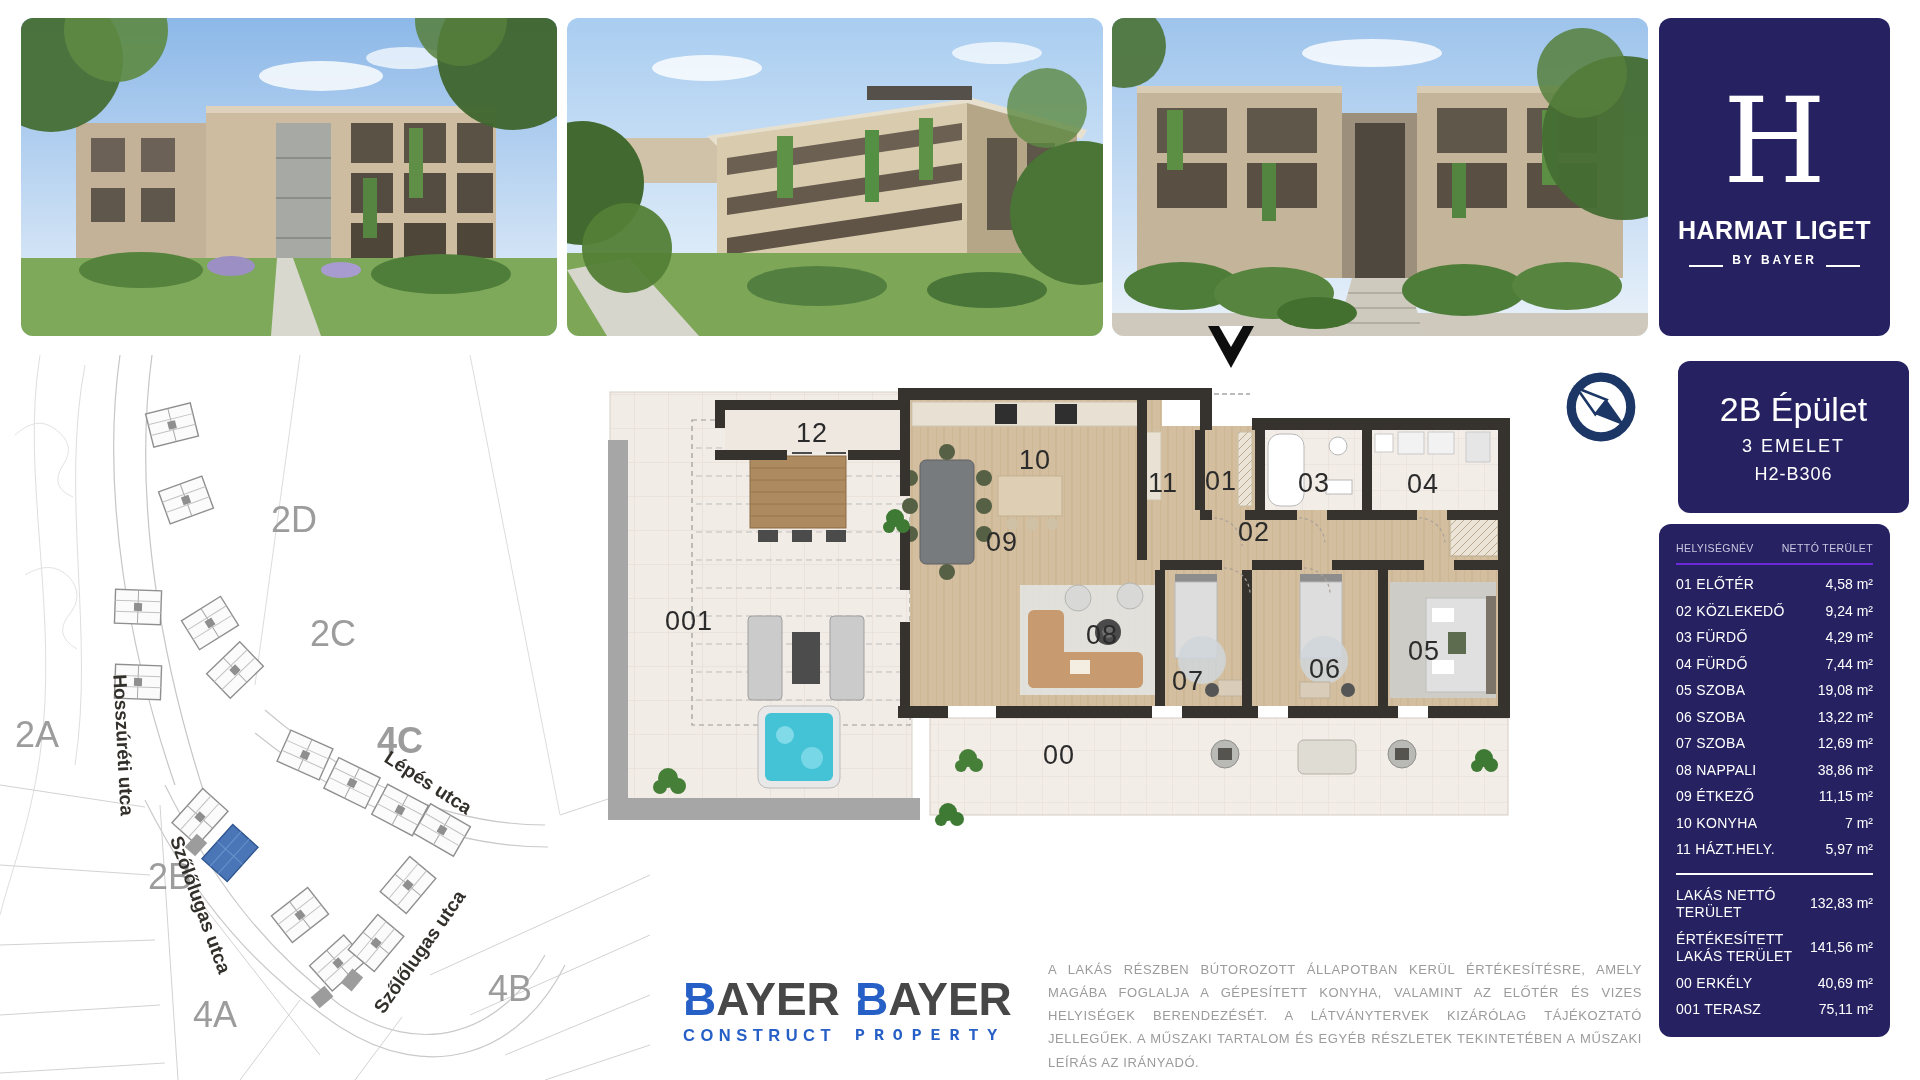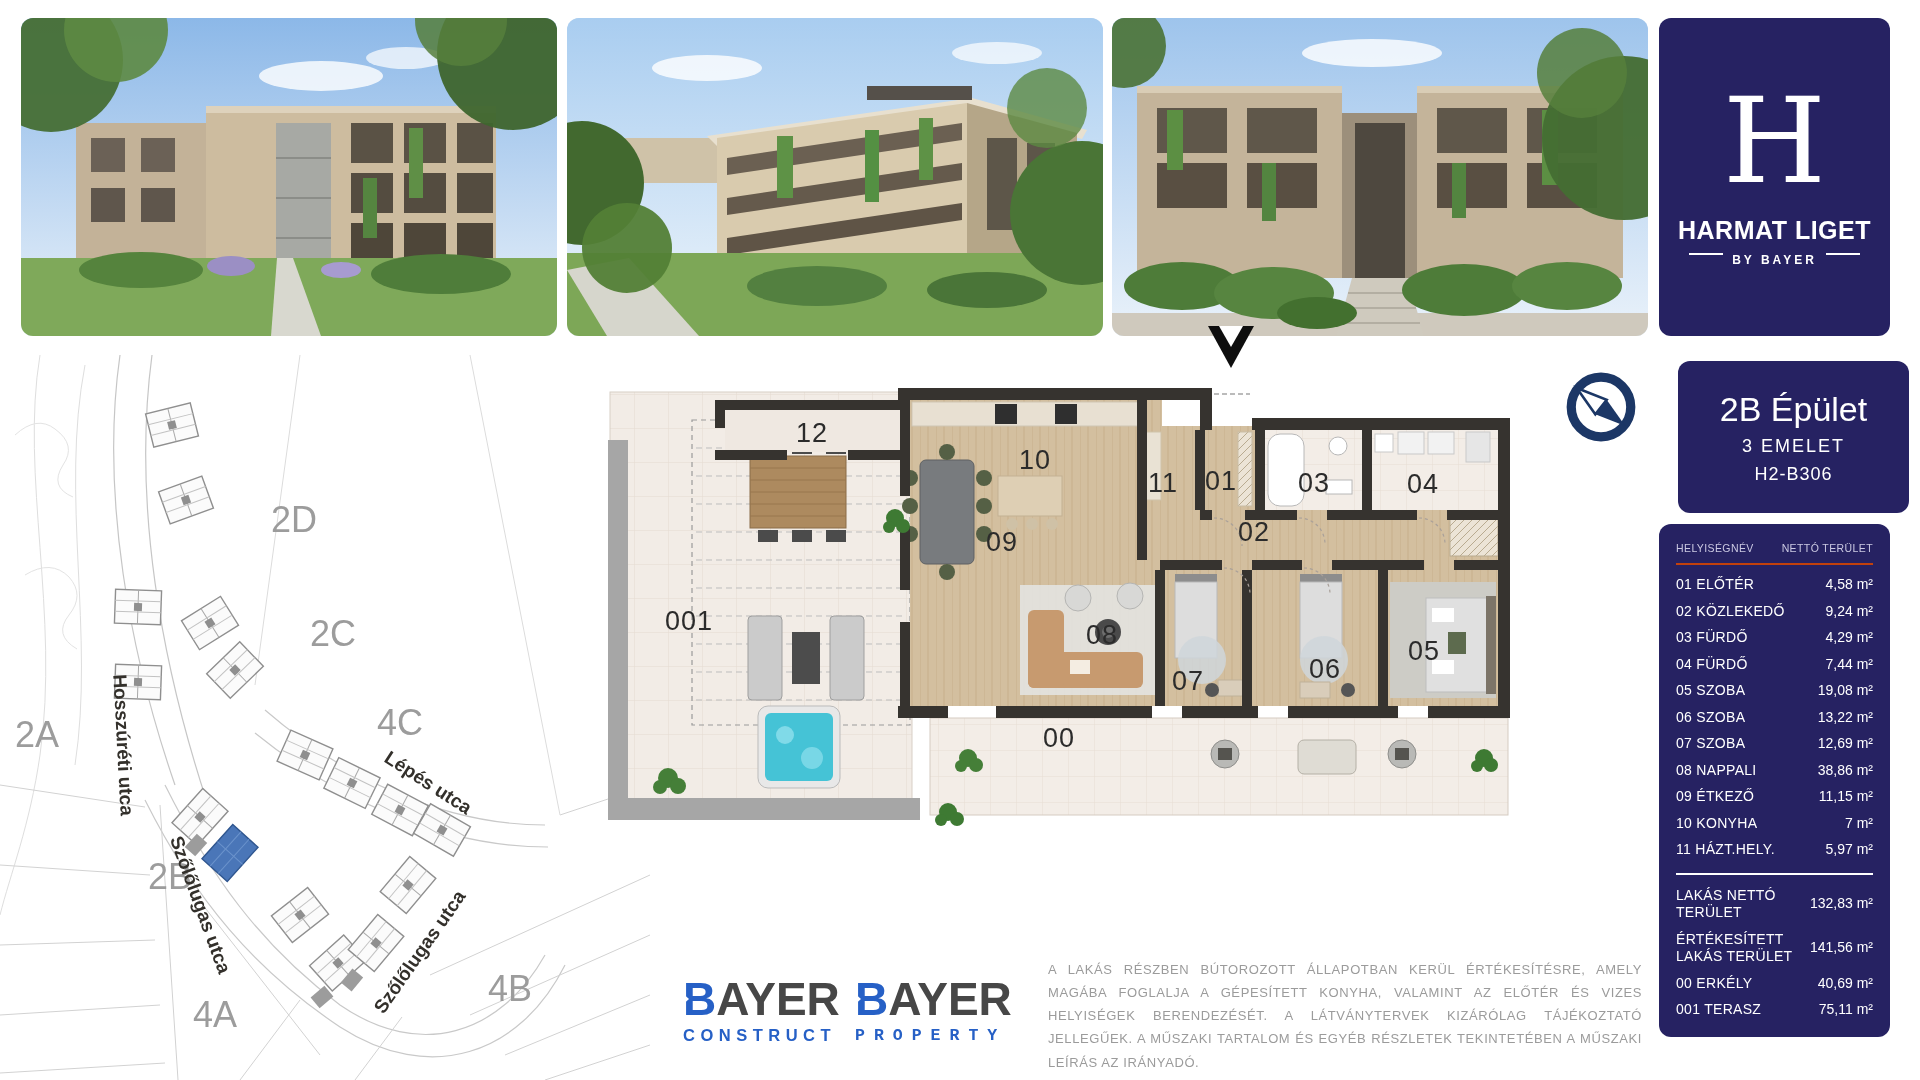--- a/index.html
+++ b/index.html
@@ -9,31 +9,31 @@
   
   .photo{position:absolute;top:18px;width:536px;height:318px;border-radius:12px;overflow:hidden;background:#cfe0f0;}
   .photo svg{display:block;width:100%;height:100%;}
   .photo1{left:21px;} .photo2{left:567px;} .photo3{left:1112px;}
 
   
   .navy{background:#262262;color:#fff;border-radius:12px;}
   .logo-card{position:absolute;left:1659px;top:18px;width:231px;height:318px;display:flex;flex-direction:column;align-items:center;justify-content:center;}
   .logo-h{font-family:"DejaVu Serif",serif;font-size:118px;line-height:1;font-weight:400;margin-top:-6px;}
   .logo-title{font-size:25px;font-weight:700;letter-spacing:.5px;margin-top:16px;}
-  .logo-tagline-row{display:flex;align-items:flex-start;gap:9px;margin-top:8px;}
+  .logo-tagline-row{display:flex;align-items:flex-end;gap:9px;margin-top:8px;}
   .logo-dash{width:34px;height:2px;background:#fff;}
   .logo-tagline{font-size:12px;font-weight:700;letter-spacing:3px;}
 
   .unit-card{position:absolute;left:1659px;top:361px;width:231px;height:152px;display:flex;flex-direction:column;align-items:center;justify-content:center;gap:7px;margin-left:19px;}
   .unit-building{font-size:34px;font-weight:400;}
   .unit-floor{font-size:18px;letter-spacing:2px;}
   .unit-code{font-size:18px;letter-spacing:1px;}
 
   .table-card{position:absolute;left:1659px;top:524px;width:231px;height:513px;box-sizing:border-box;padding:18px 17px 14px 17px;}
-  .tbl-head{display:flex;justify-content:space-between;font-size:10.5px;letter-spacing:.4px;color:#cbc9e2;padding-bottom:9px;border-bottom:2px solid #c2410c;}
+  .tbl-head{display:flex;justify-content:space-between;font-size:10.5px;letter-spacing:.4px;color:#cbc9e2;padding-bottom:9px;border-bottom:2px solid #6d28d9;}
   .tbl-rows{margin-top:11px;}
   .trow{display:flex;justify-content:space-between;align-items:center;font-size:14px;margin-bottom:9px;line-height:1.25;}
   .trow .rname{letter-spacing:.3px;}
   .trow .rarea{white-space:nowrap;padding-left:8px;}
   .tbl-divider{height:2px;background:#fff;margin:14px 0 12px 0;}
   .trow.wrap .rname{max-width:140px;}
   .trow.spaced{margin-top:18px;}
 
   
   .map{position:absolute;left:0;top:355px;width:650px;height:725px;}
@@ -333,21 +333,21 @@
       <g transform="translate(230,498) rotate(-48)">
         <rect x="-23" y="-17" width="46" height="34" fill="#4a76b8" stroke="#2f568f" stroke-width="1.4"></rect>
         <line x1="0" y1="-17" x2="0" y2="17" stroke="#6b93cc" stroke-width="1"></line>
         <line x1="-23" y1="-6" x2="23" y2="-6" stroke="#6b93cc" stroke-width="1"></line>
         <line x1="-23" y1="5" x2="23" y2="5" stroke="#6b93cc" stroke-width="1"></line>
       </g>
     </svg>
     <span class="map-label" style="left:294px;top:165px;">2D</span>
     <span class="map-label" style="left:333px;top:279px;">2C</span>
     <span class="map-label" style="left:37px;top:380px;">2A</span>
-    <span class="map-label" style="left:400px;top:368px;">4C</span>
+    <span class="map-label" style="left:400px;top:386px;font-weight:bold;">4C</span>
     <span class="map-label" style="left:170px;top:522px;">2B</span>
     <span class="map-label" style="left:215px;top:660px;">4A</span>
     <span class="map-label" style="left:510px;top:634px;">4B</span>
     <span class="street-label" style="left:123px;top:390px;transform:translate(-50%,-50%) rotate(87deg);">Hosszúréti utca</span>
     <span class="street-label" style="left:428px;top:428px;transform:translate(-50%,-50%) rotate(33deg);">Lépés utca</span>
     <span class="street-label" style="left:200px;top:550px;transform:translate(-50%,-50%) rotate(70deg);">Szőlőlugas utca</span>
     <span class="street-label" style="left:420px;top:597px;transform:translate(-50%,-50%) rotate(-55deg);">Szőlőlugas utca</span>
   </div>
 
   <div class="plan">
@@ -545,21 +545,21 @@
     <span class="plan-label" style="left:621px;top:161px;">01</span>
     <span class="plan-label" style="left:714px;top:163px;">03</span>
     <span class="plan-label" style="left:823px;top:164px;">04</span>
     <span class="plan-label" style="left:654px;top:212px;">02</span>
     <span class="plan-label" style="left:402px;top:222px;">09</span>
     <span class="plan-label" style="left:89px;top:301px;">001</span>
     <span class="plan-label" style="left:502px;top:315px;">08</span>
     <span class="plan-label" style="left:588px;top:350px;margin-top:11px;">07</span>
     <span class="plan-label" style="left:725px;top:349px;">06</span>
     <span class="plan-label" style="left:824px;top:331px;">05</span>
-    <span class="plan-label" style="left:459px;top:418px;">00</span>
+    <span class="plan-label" style="left:459px;top:435px;">00</span>
   </div>
 
   <div class="compass">
     <svg viewBox="0 0 76 76">
       <circle cx="38" cy="38" r="29" fill="none" stroke="#1c3766" stroke-width="9"></circle>
       <g transform="rotate(38,38,38)">
         <polygon points="8,38 38,29 38,47" fill="#ffffff" stroke="#1c3766" stroke-width="2.5"></polygon>
         <polygon points="68,38 38,29 38,47" fill="#1c3766"></polygon>
       </g>
     </svg>

